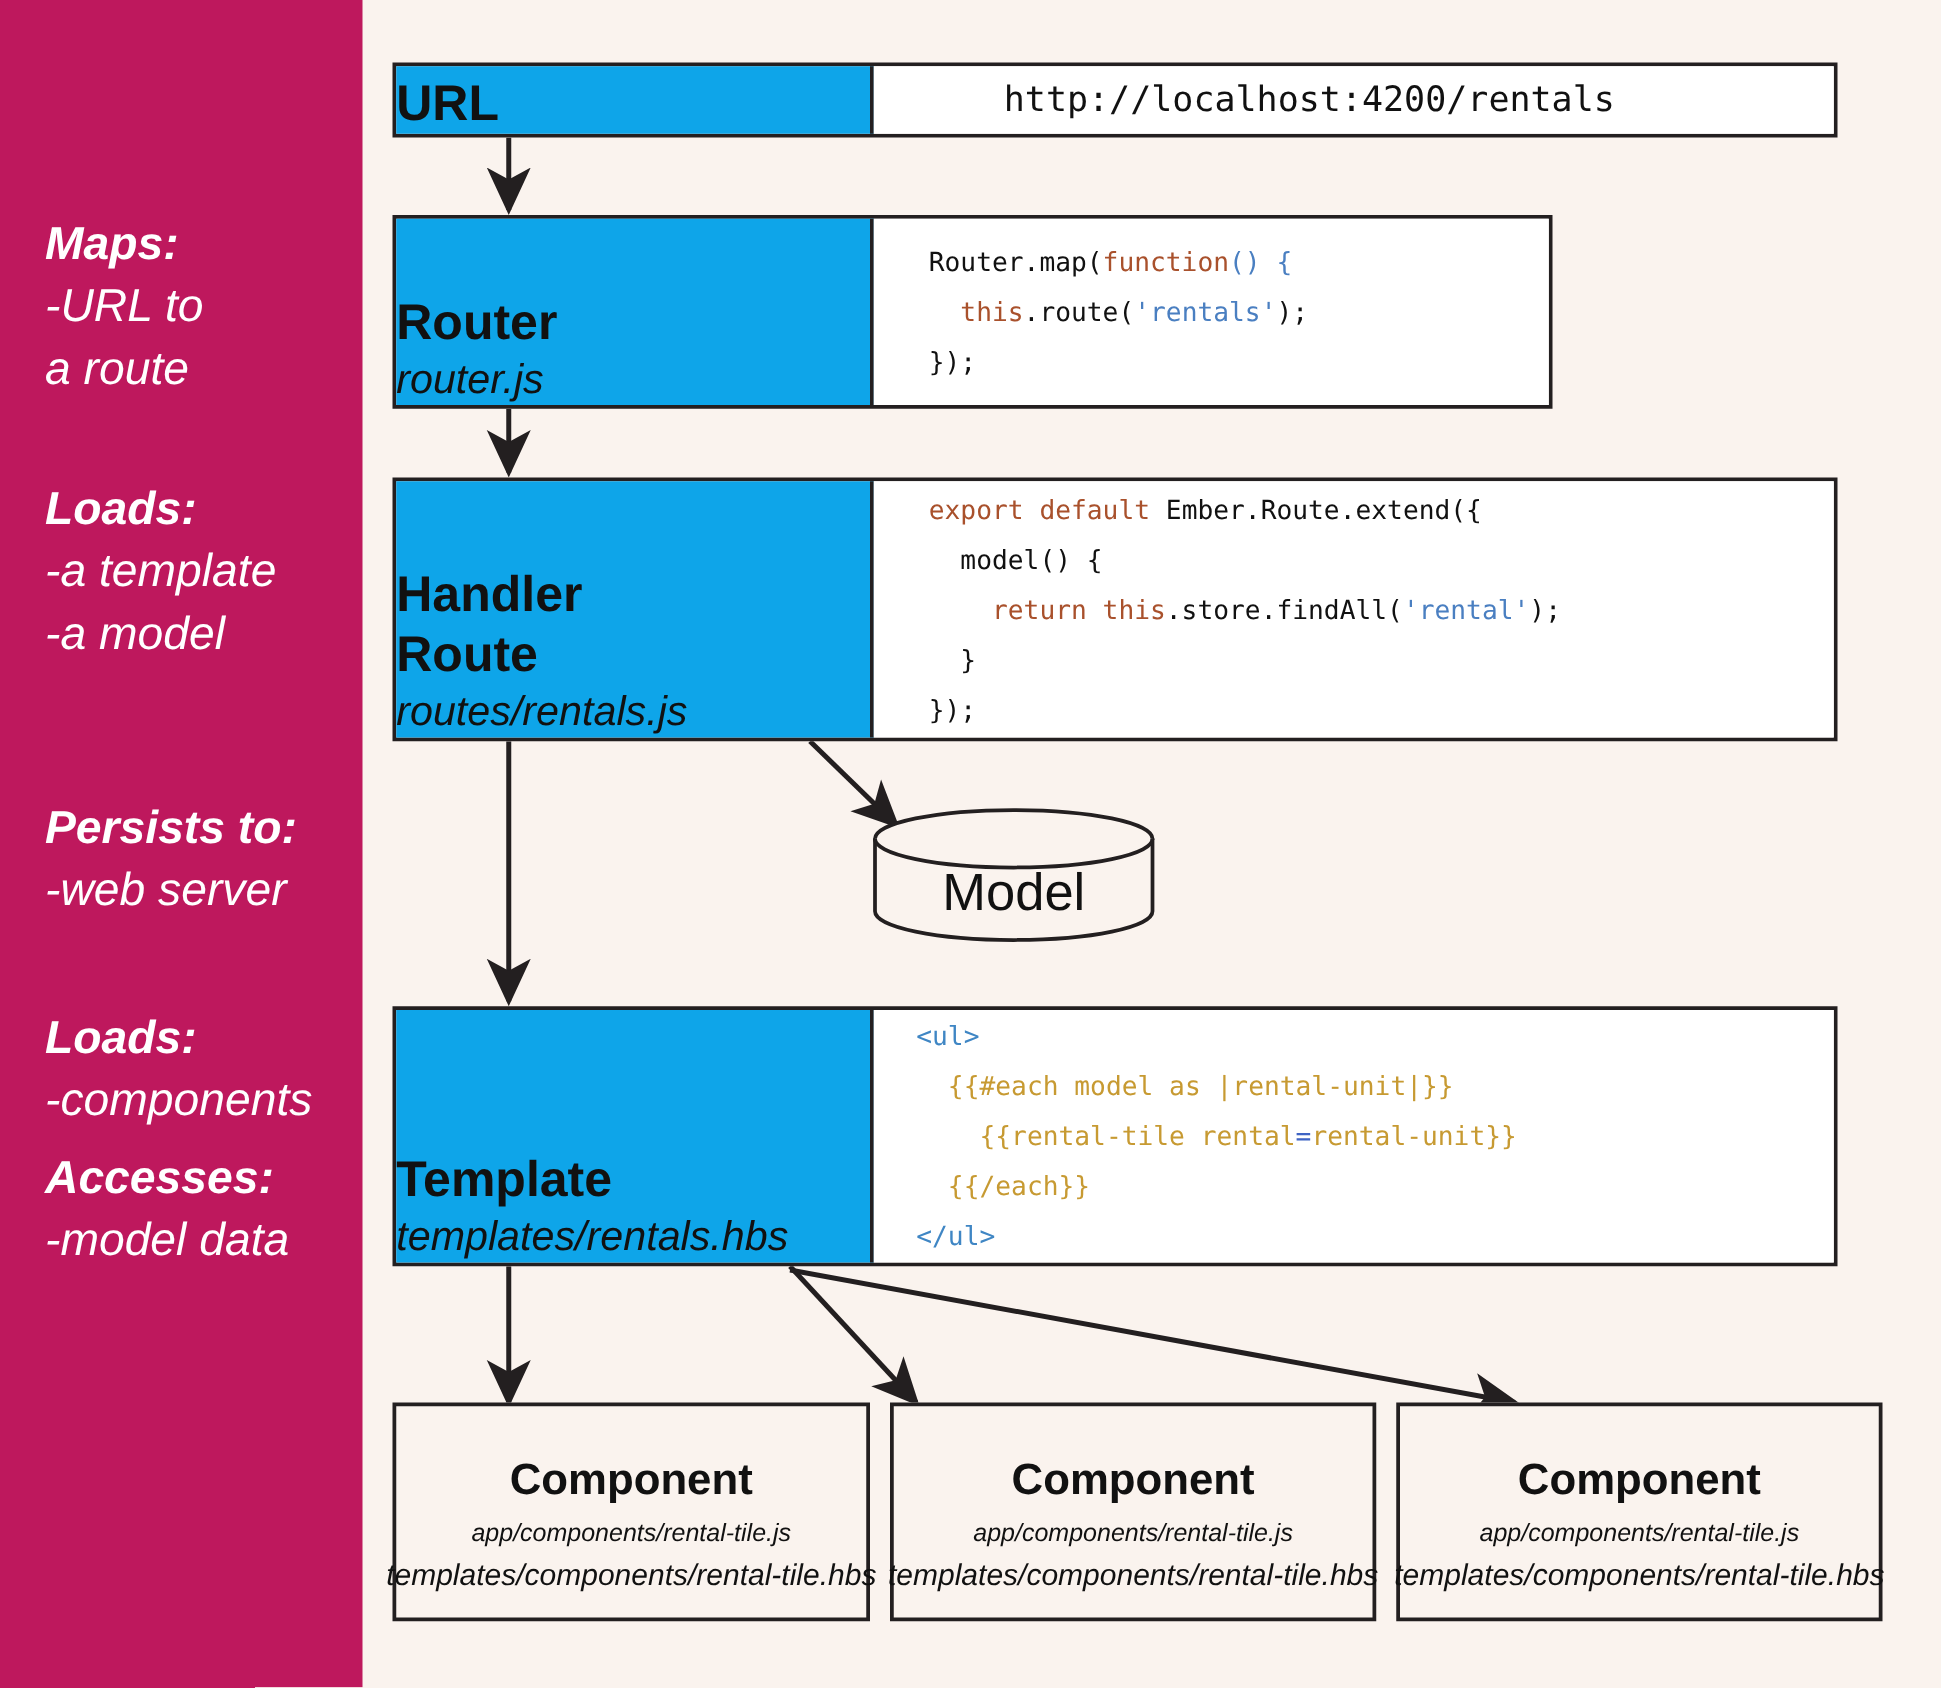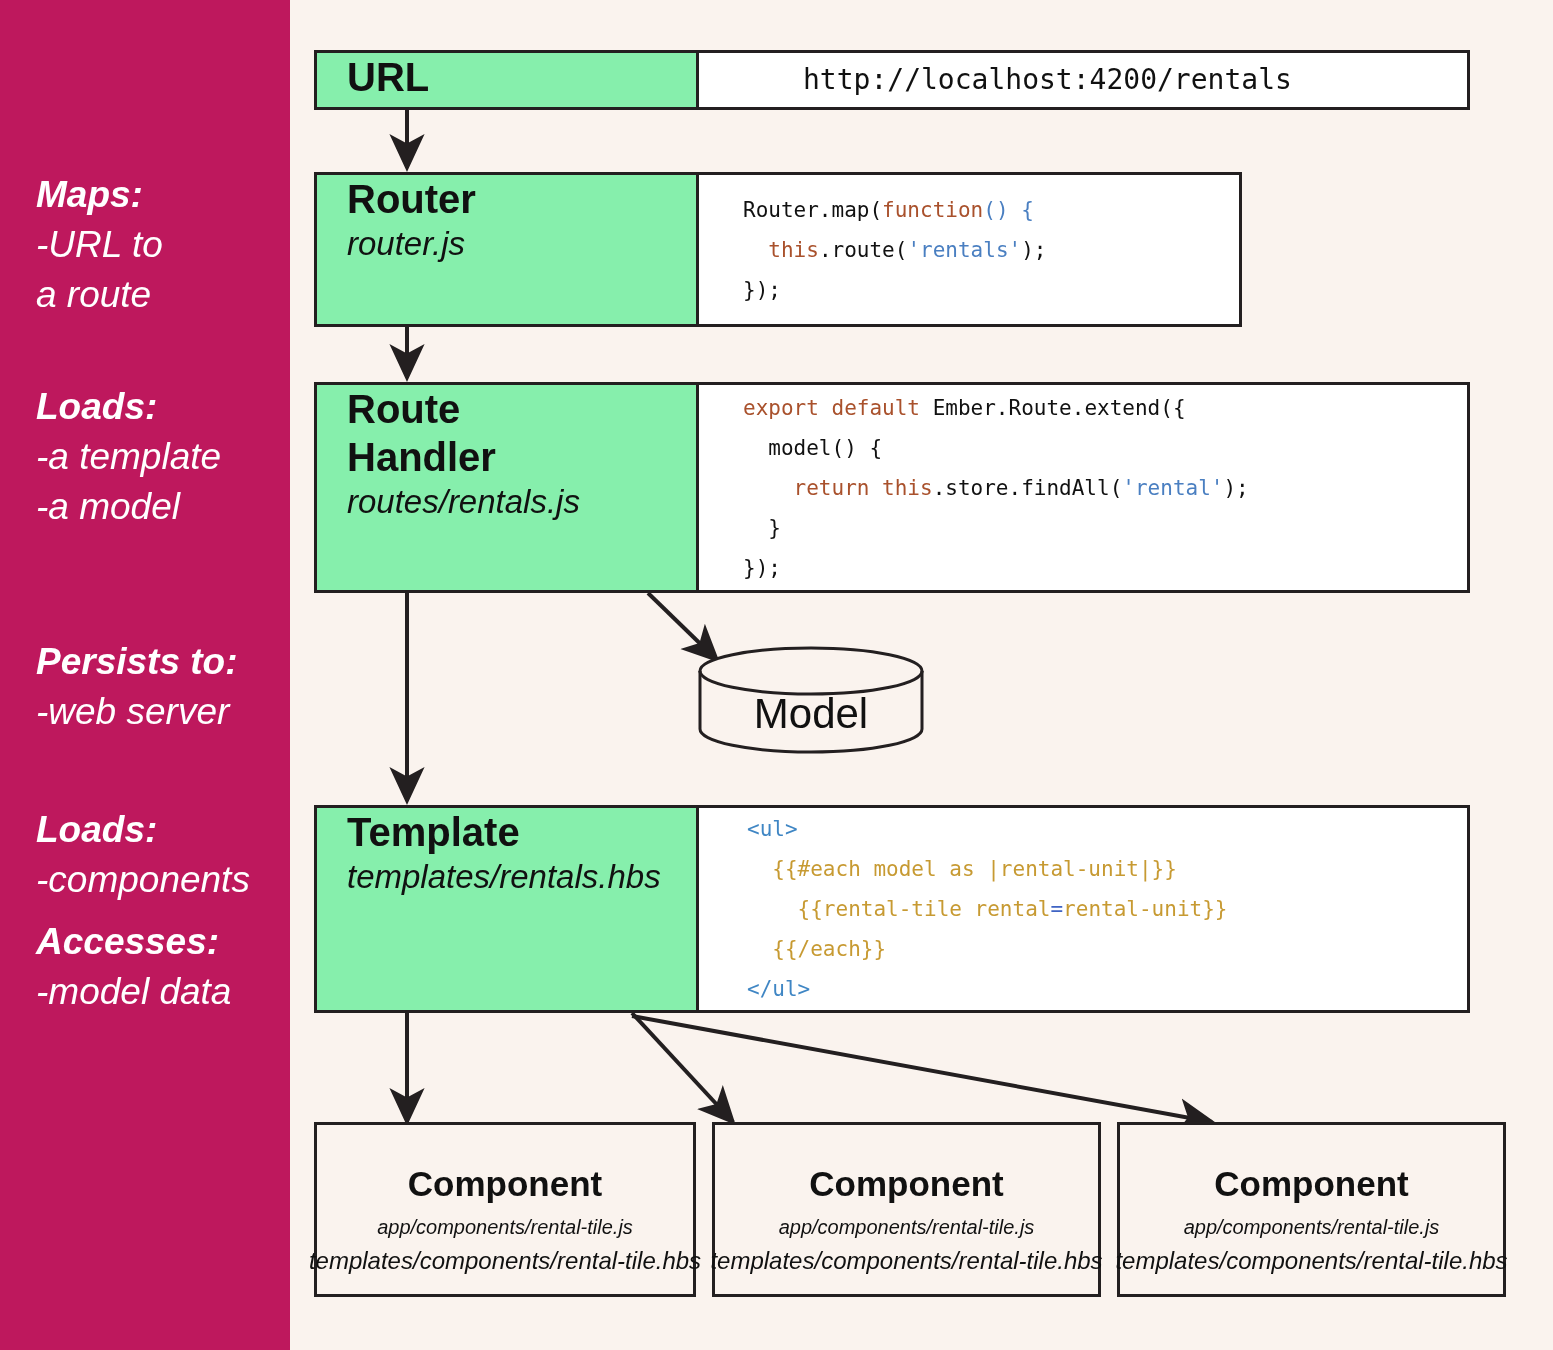--- a/index.html
+++ b/index.html
@@ -54,26 +54,25 @@
   
   .node {
     position: absolute;
     box-sizing: border-box;
     border: 3px solid #231f20;
     background: #faf3ee;
     display: flex;
   }
   .node .label-cell {
     box-sizing: border-box;
-    background: #86efac;
+    background: #0ea5e9;
     border-right: 3px solid #231f20;
     display: flex;
     flex-direction: column;
-    justify-content: flex-start;
-    padding-left: 30px;
+    justify-content: flex-end;
   }
   .node .code-cell {
     box-sizing: border-box;
     background: #ffffff;
     flex: 1;
     display: flex;
     flex-direction: column;
     justify-content: center;
     padding-left: 44px;
   }
@@ -231,22 +230,22 @@
     </div>
     <div class="code-cell">
       <div class="code"><span>Router.map(</span><span class="kw">function</span><span class="pun">()</span><span> </span><span class="pun">{</span>
 <span>  </span><span class="kw">this</span><span>.route(</span><span class="str">'rentals'</span><span>);</span>
 <span>});</span></div>
     </div>
   </div>
 
   <div class="node" style="left:314px; top:382px; width:1156px; height:211px;">
     <div class="label-cell" style="width:382px;">
+      <div class="node-title">Handler</div>
       <div class="node-title">Route</div>
-      <div class="node-title">Handler</div>
       <div class="node-sub">routes/rentals.js</div>
     </div>
     <div class="code-cell">
       <div class="code"><span class="kw">export default</span><span> Ember.Route.extend({</span>
 <span>  model() {</span>
 <span>    </span><span class="kw">return this</span><span>.store.findAll(</span><span class="str">'rental'</span><span>);</span>
 <span>  }</span>
 <span>});</span></div>
     </div>
   </div>
@@ -256,21 +255,21 @@
     <path d="M3,26 L3,84 A111,23 0 0 0 225,84 L225,26" fill="#faf3ee" stroke="#231f20" stroke-width="3"></path>
     <path d="M3,26 A111,23 0 0 0 225,26" fill="none" stroke="#231f20" stroke-width="3"></path>
   </svg>
   <div id="model-label">Model</div>
 
   <div class="node" style="left:314px; top:805px; width:1156px; height:208px;">
     <div class="label-cell" style="width:382px;">
       <div class="node-title">Template</div>
       <div class="node-sub">templates/rentals.hbs</div>
     </div>
-    <div class="code-cell" style="padding-left:48px;">
+    <div class="code-cell" style="padding-left:34px;">
       <div class="code"><span class="tag">&lt;ul&gt;</span>
 <span>  </span><span class="hbs">{{#each model as |rental-unit|}}</span>
 <span>    </span><span class="hbs">{{rental-tile rental</span><span class="eq">=</span><span class="hbs">rental-unit}}</span>
 <span>  </span><span class="hbs">{{/each}}</span>
 <span class="tag">&lt;/ul&gt;</span></div>
     </div>
   </div>
 
   <div class="comp" style="left:314px; top:1122px; width:382px; height:175px;">
     <div class="comp-title">Component</div>

